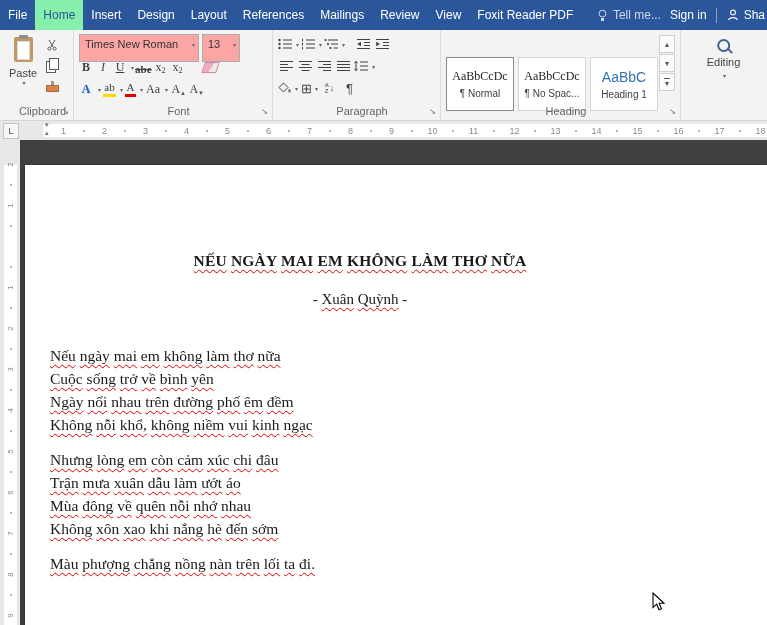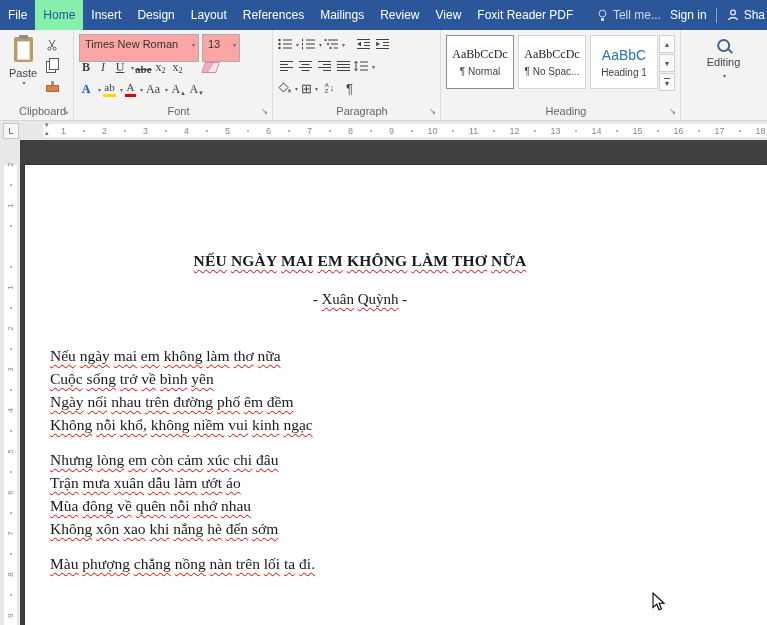--- a/index.html
+++ b/index.html
@@ -82,21 +82,21 @@
   .sort-ic{display:inline-flex;align-items:center;gap:1px;}
   .az{display:flex;flex-direction:column;font-size:6px;line-height:6px;color:#404040;}
   .az i{font-style:normal;}
   .sarr{font-size:9px;color:#404040;}
   .pil{font-size:13px;color:#444;}
   .bord{font-size:13px;color:#444;line-height:1;}
 
   
   .sty-row{position:absolute;left:6px;top:5px;display:flex;gap:4px;}
   .sty-box{width:66px;height:52px;background:#fff;border:1px solid #d6d6d6;display:flex;flex-direction:column;
-           align-items:center;justify-content:center;gap:4px;overflow:hidden;}
+           align-items:center;justify-content:center;gap:4px;overflow:hidden;margin-top:22px;}
   .sty-box.selected{border-color:#8c8c8c;}
   .sty-prev{font-family:"Liberation Serif",serif;font-size:12px;color:#222;white-space:nowrap;}
   .sty-box.heading .sty-prev{font-family:"Liberation Sans",sans-serif;color:#2e74b5;font-size:14px;}
   .sty-name{font-size:10px;color:#3f3f3f;white-space:nowrap;}
   .sty-scroll{position:absolute;right:5px;top:5px;display:flex;flex-direction:column;gap:1px;}
   .sbtn{width:14px;height:16px;border:1px solid #d0cece;background:#fbfbfb;font-size:7px;color:#555;
         display:flex;align-items:center;justify-content:center;}
   .sbtn.more i{font-style:normal;border-top:1px solid #555;padding-top:1px;}
 
   

